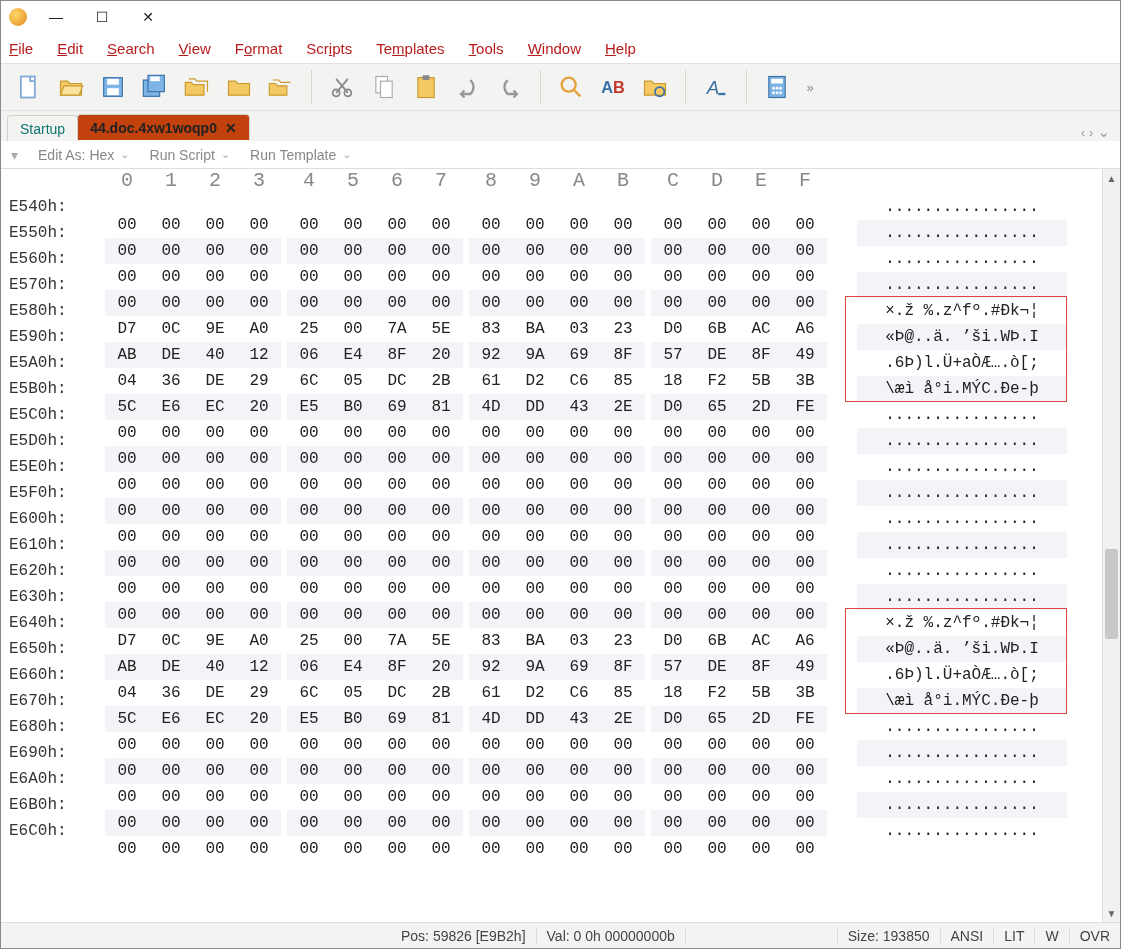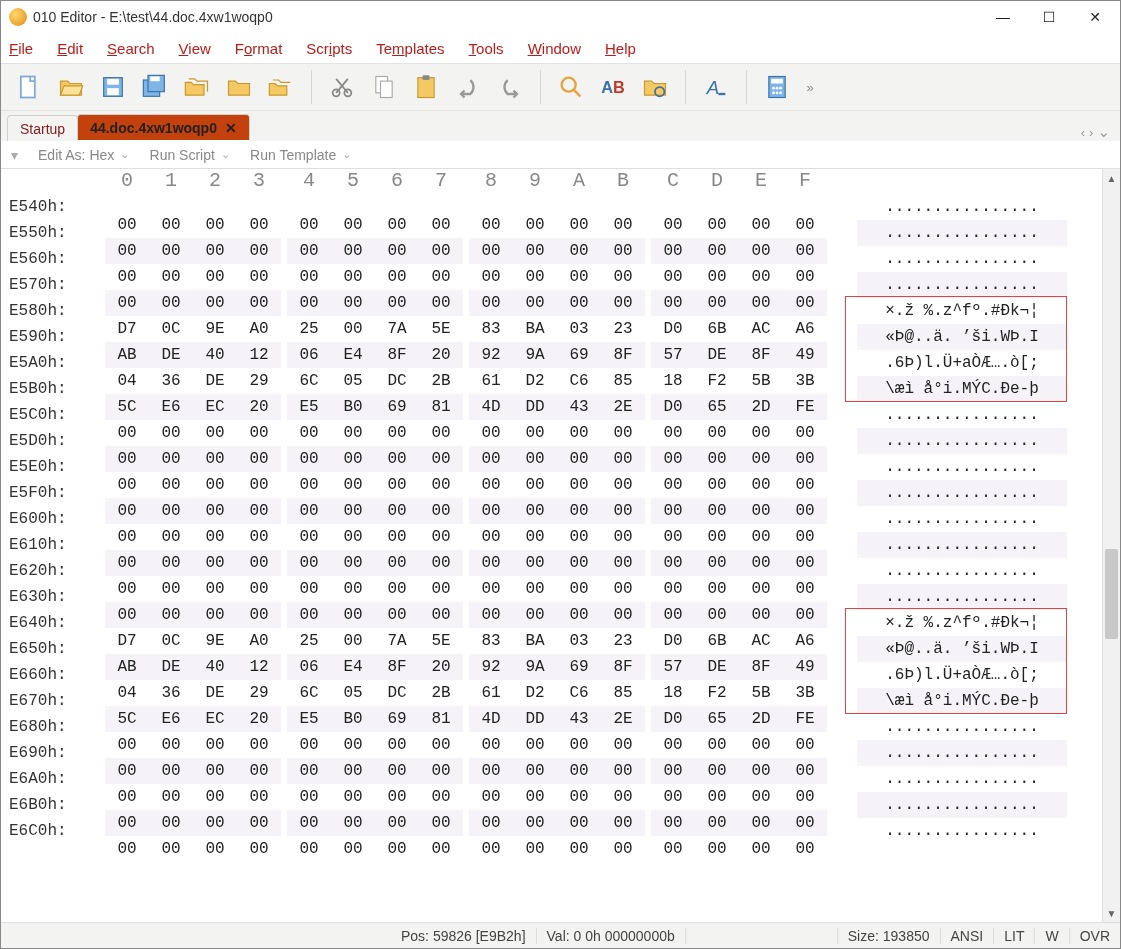--- a/index.html
+++ b/index.html
@@ -11,21 +11,21 @@
 .titlebar .win-btn { width: 46px; height: 100%; display: flex; align-items: center; justify-content: center; font-size: 14px; color: #222; }
 .menubar { height: 30px; display: flex; align-items: center; padding: 0 6px; gap: 20px; background: #fff; font-size: 15px; }
 .menubar .menu-item { padding: 2px 2px; color: #b91c1c; }
 .menubar .menu-item u { text-decoration: underline; }
 .toolbar { height: 48px; background: #f3f3f1; border-top: 1px solid #e2e2e0; border-bottom: 1px solid #e2e2e0; display: flex; align-items: center; padding: 0 4px; gap: 2px; }
 .tool-group { display: flex; align-items: center; gap: 2px; padding: 0 4px; }
 .tool-sep { width: 1px; height: 34px; background: #d6d6d2; margin: 0 4px; }
 .tool-btn { width: 40px; height: 38px; border: 1px solid transparent; border-radius: 3px; display: flex; align-items: center; justify-content: center; }
 .tool-btn svg { width: 28px; height: 28px; }
 .tab-row { height: 30px; background: #f3f3f1; display: flex; align-items: flex-end; padding: 0 6px; position: relative; }
-.tab { border: 1px solid #d0d0cc; border-bottom: none; border-top-left-radius: 4px; border-top-right-radius: 4px; padding: 5px 12px 4px; background: #f3f3f1; color: #7f1d1d; font-size: 14px; margin-right: -1px; }
+.tab { border: 1px solid #d0d0cc; border-bottom: none; border-top-left-radius: 4px; border-top-right-radius: 4px; padding: 5px 12px 4px; background: #f3f3f1; color: #0f766e; font-size: 14px; margin-right: -1px; }
 .tab.active { background: #c2410c; color: #222; font-weight: 600; display: flex; align-items: center; gap: 8px; border-bottom: 1px solid #fff; position: relative; z-index: 2; }
 .tab .close-x { font-weight: bold; color: #222; font-size: 14px; }
 .tab-right { margin-left: auto; display: flex; gap: 4px; align-items: center; color: #999; padding-right: 4px; }
 .sub-toolbar { height: 28px; background: #fff; border-bottom: 1px solid #e0dedc; display: flex; align-items: center; gap: 20px; padding: 0 10px; color: #888; font-size: 14px; }
 .sub-toolbar .chevron { font-size: 11px; color: #aaa; margin-left: 2px; }
 .sub-toolbar .sub-item { display: flex; align-items: center; gap: 4px; }
 .hex-area { flex: 1; position: relative; overflow: hidden; display: flex; background: #fff; }
 .hex-content { flex: 1; overflow: hidden; }
 .hex-header-row { display: flex; padding: 0 0 2px 8px; color: #888; font-family: "Consolas","Courier New",monospace; font-size: 20px; }
 .offset-col { width: 96px; flex-shrink: 0; }
@@ -47,21 +47,20 @@
 .statusbar { height: 26px; background: #f3f3f1; border-top: 1px solid #ddd; display: flex; align-items: center; font-size: 14px; color: #444; }
 .statusbar .sb-section { padding: 0 10px; border-right: 1px solid #ddd; }
 .statusbar .spacer { flex: 1; }
 .statusbar .sb-small { padding: 0 10px; border-left: 1px solid #ddd; }
 </style>
 </head>
 <body>
 
 <div class="titlebar">
   <div class="app-icon"></div>
-  <div class="title">010 Editor - E:\test\44.doc.4xw1woqp0</div>
   <div class="win-controls">
     <div class="win-btn">—</div>
     <div class="win-btn">☐</div>
     <div class="win-btn">✕</div>
   </div>
 </div>
 
 <div class="menubar">
   <div class="menu-item"><u>F</u>ile</div>
   <div class="menu-item"><u>E</u>dit</div>

